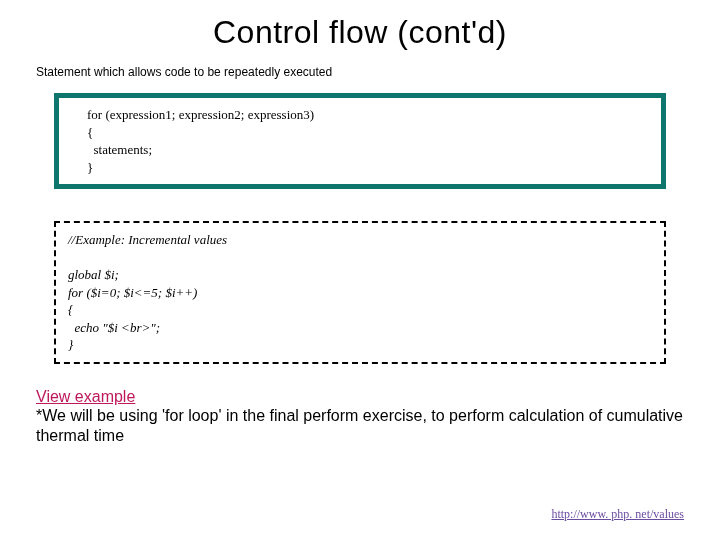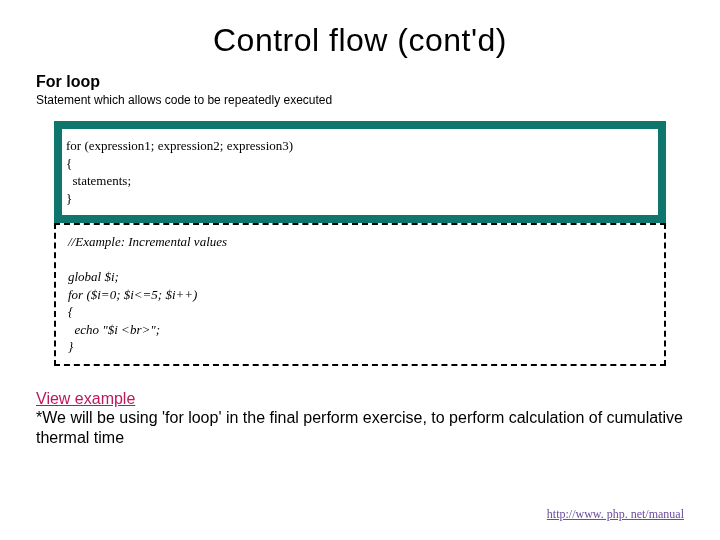--- a/index.html
+++ b/index.html
@@ -13,36 +13,36 @@
     color: #000;
     position: relative;
   }
   .slide {
     padding: 10px 36px 0 36px;
   }
   .title {
     text-align: center;
     font-size: 32px;
     font-weight: 400;
-    margin: 12px 0 14px 0;
+    margin: 4px 0 14px 0;
     letter-spacing: 0.5px;
   }
   .sub {
     font-weight: bold;
     font-size: 16px;
     margin-bottom: 2px;
   }
   .desc {
     font-size: 12px;
     margin-bottom: 14px;
   }
   .box-solid {
-    border: 8px solid #0f766e;
-    margin: 0 18px 0 18px;
-    padding: 8px 4px;
+    border: 5px solid #0f766e;
+    margin: 0 18px 32px 18px;
+    padding: 8px 28px;
   }
   .box-dashed {
     border: 2px dashed #000;
     margin: 0 18px 0 18px;
     padding: 8px 12px;
     font-style: italic;
   }
   .code {
     font-family: Georgia, 'Times New Roman', serif;
     font-size: 13px;
@@ -69,21 +69,20 @@
     text-decoration: underline;
     font-family: Georgia, 'Times New Roman', serif;
   }
 </style>
 </head>
 <body>
 
 <div class="slide">
   <h1 class="title">Control flow (cont'd)</h1>
 
-  <div class="sub">For loop</div>
   <div class="desc">Statement which allows code to be repeatedly executed</div>
 
   <div class="box-solid">
     <div class="code">for (expression1; expression2; expression3)
 {
   statements;
 }</div>
   </div>
 
   <div class="box-dashed">
@@ -93,13 +92,13 @@
 for ($i=0; $i&lt;=5; $i++)
 {
   echo "$i &lt;br&gt;";
 }</div>
   </div>
 
   <a href="#" class="link">View example</a>
   <div class="note">*We will be using 'for loop' in the final perform exercise, to perform calculation of cumulative thermal time</div>
 </div>
 
-<a href="#" class="footlink">http://www. php. net/manual</a>
+<a href="#" class="footlink">http://www. php. net/values</a>
 
 </body></html>

